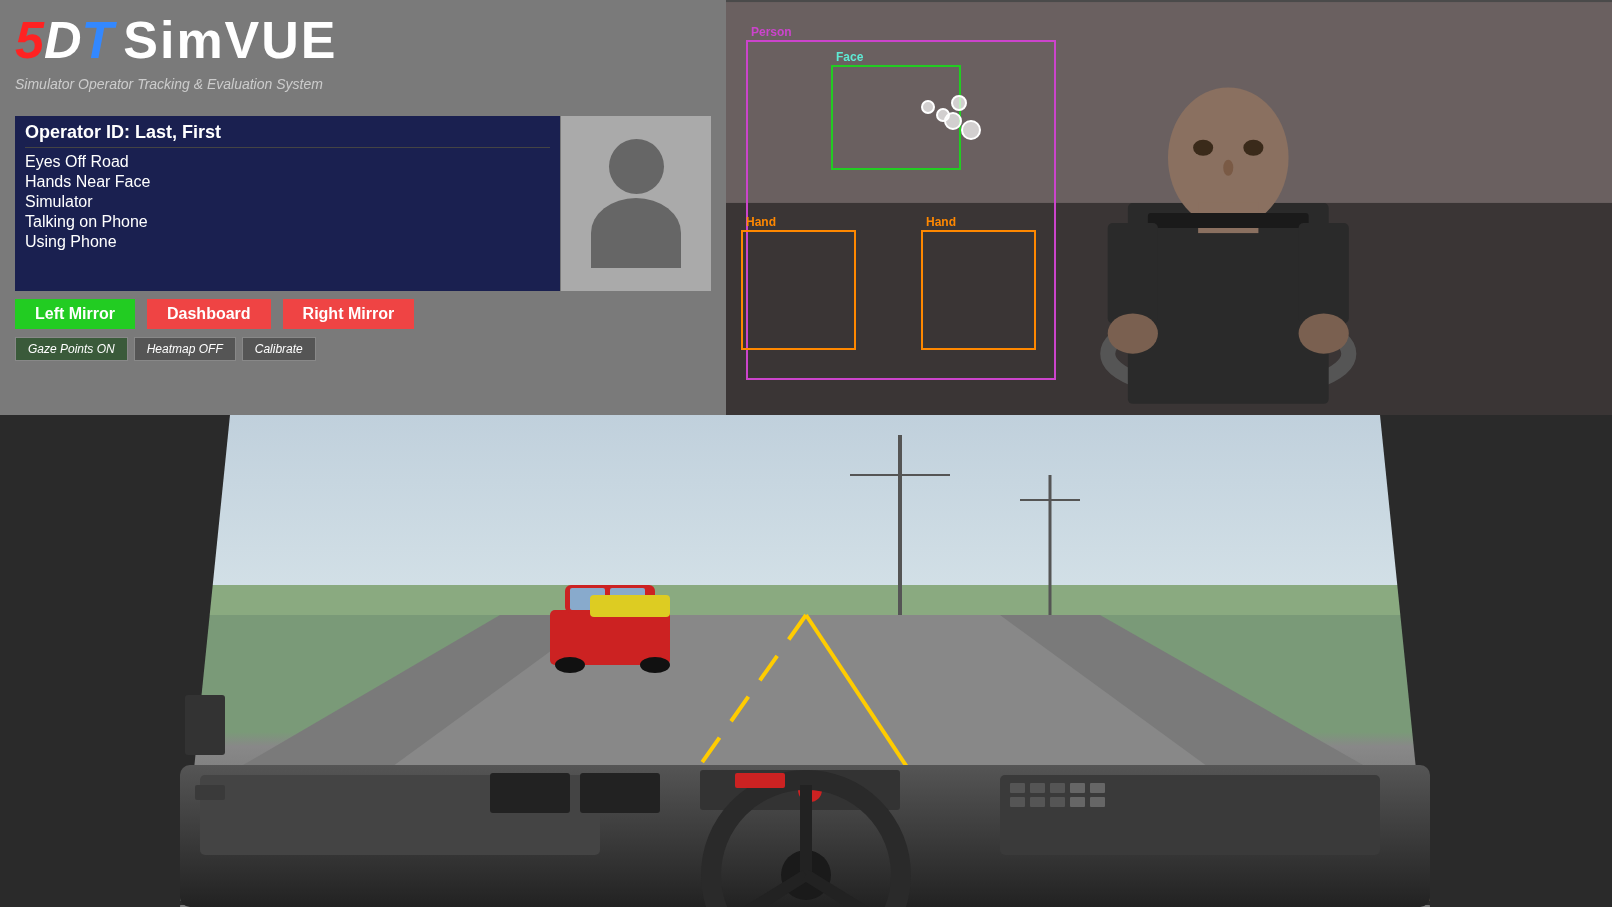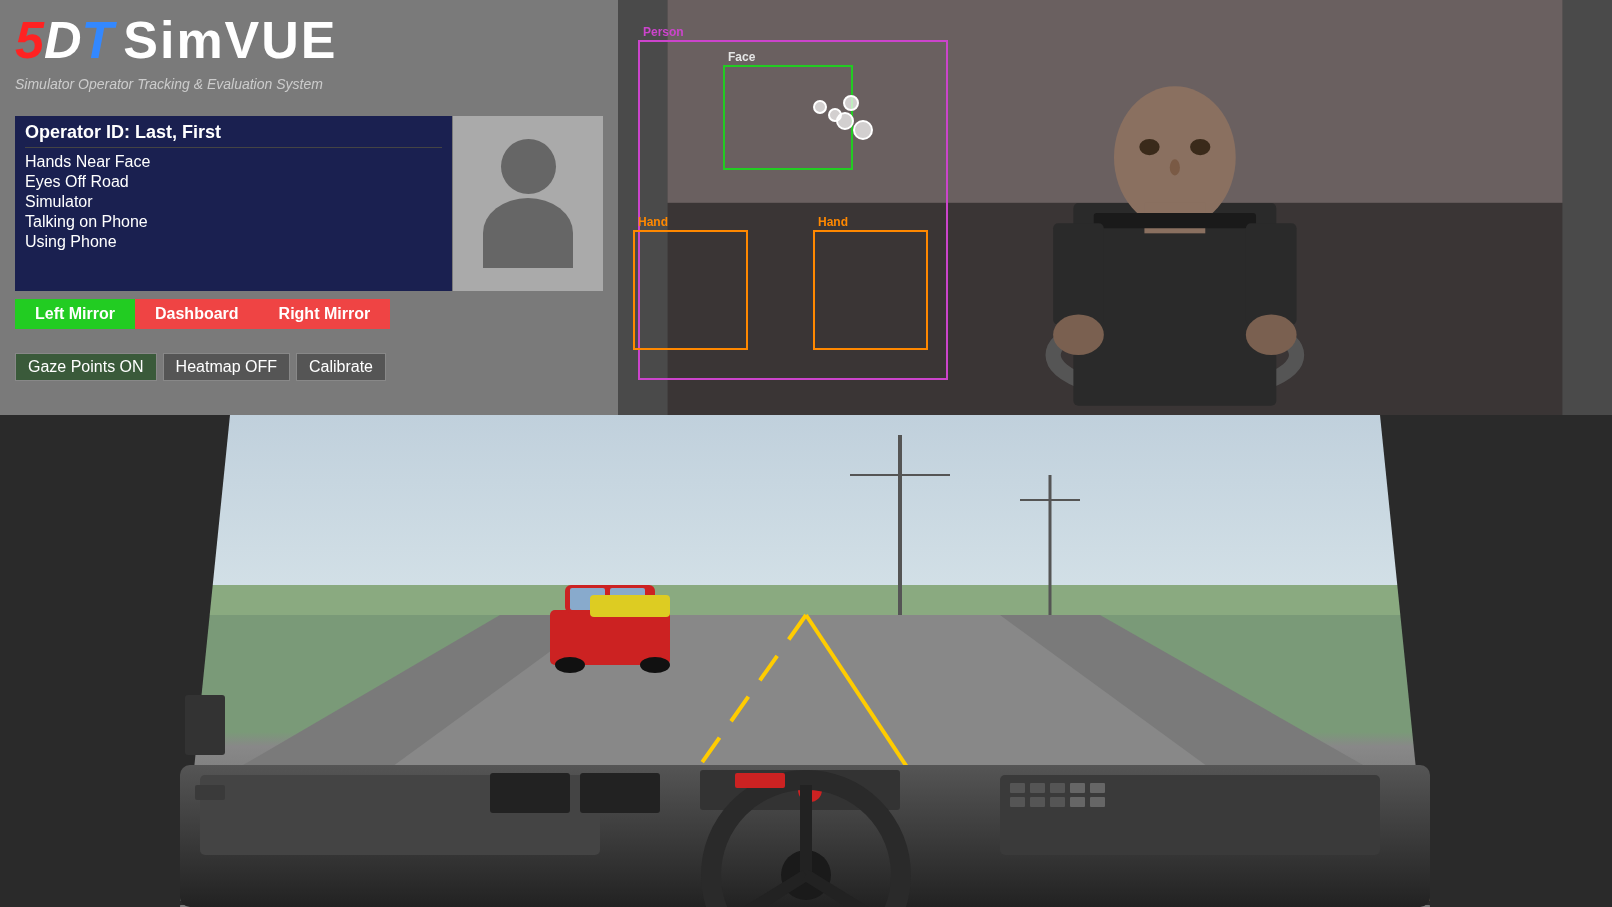--- a/index.html
+++ b/index.html
@@ -14,21 +14,21 @@
     
     .top-section {
       display: flex;
       width: 1612px;
       height: 415px;
       background: #888;
     }
 
     
     .left-panel {
-      width: 618px;
+      width: 726px;
       height: 415px;
       background: #7a7a7a;
       padding: 10px 15px;
       flex-shrink: 0;
     }
 
     .logo-area {
       display: flex;
       align-items: center;
       margin-bottom: 6px;
@@ -110,22 +110,22 @@
 
     .avatar-body {
       width: 90px;
       height: 70px;
       background: #666;
       border-radius: 50% 50% 0 0;
     }
 
     .mirror-tabs {
       display: flex;
-      gap: 0;
-      margin-bottom: 24px;
+      gap: 12px;
+      margin-bottom: 8px;
     }
 
     .mirror-tab {
       padding: 6px 20px;
       font-size: 16px;
       font-weight: bold;
       cursor: pointer;
       border: none;
       color: white;
     }
@@ -140,25 +140,26 @@
       color: white;
     }
 
     .controls-row {
       display: flex;
       gap: 6px;
     }
 
     .ctrl-btn {
       padding: 4px 12px;
-      font-size: 16px;
+      font-size: 12px;
       background: #555;
       color: white;
       border: 1px solid #888;
       cursor: pointer;
+      font-style: italic;
     }
 
     .ctrl-btn.active {
       background: #3a5a3a;
     }
 
     
     .camera-panel {
       flex: 1;
       height: 421px;
@@ -205,21 +206,21 @@
     .box-head .det-label { color: #00cccc; }
 
     
     .box-face {
       border-color: #22cc22;
       top: 65px;
       left: 105px;
       width: 130px;
       height: 105px;
     }
-    .box-face .det-label { color: #e5e5e5; }
+    .box-face .det-label { color: #5eead4; }
 
     
     .box-hand-left {
       border-color: #ff8800;
       top: 230px;
       left: 15px;
       width: 115px;
       height: 120px;
     }
     .box-hand-left .det-label { color: #ff8800; }
@@ -283,22 +284,22 @@
       <div class="logo-5dt">
         <span class="logo-5">5</span><span class="logo-d">D</span><span class="logo-t">T</span>
       </div>
       <div class="logo-simvue">SimVUE</div>
     </div>
     <div class="subtitle">Simulator Operator Tracking &amp; Evaluation System</div>
 
     <div class="info-avatar-row">
       <div class="info-panel">
         <div class="operator-id">Operator ID: Last, First</div>
+        <div class="metric-row">Eyes Off Road</div>
         <div class="metric-row">Hands Near Face</div>
-        <div class="metric-row">Eyes Off Road</div>
         <div class="metric-row">Simulator</div>
         <div class="metric-row">Talking on Phone</div>
         <div class="metric-row">Using Phone</div>
       </div>
       <div class="avatar-box">
         <div class="avatar-silhouette">
           <div class="avatar-head"></div>
           <div class="avatar-body"></div>
         </div>
       </div>

